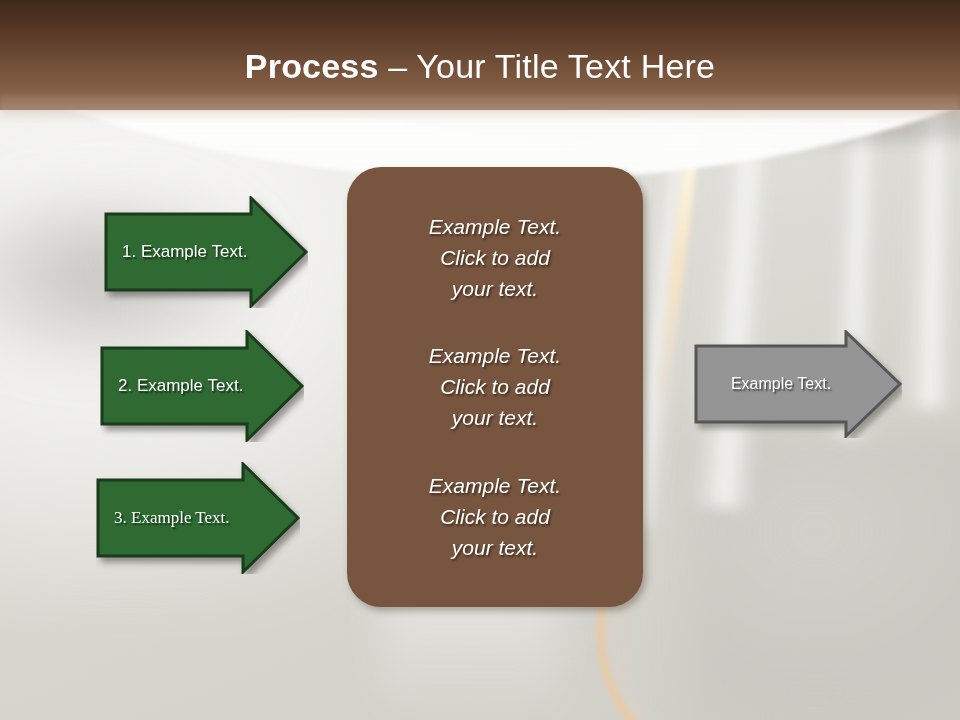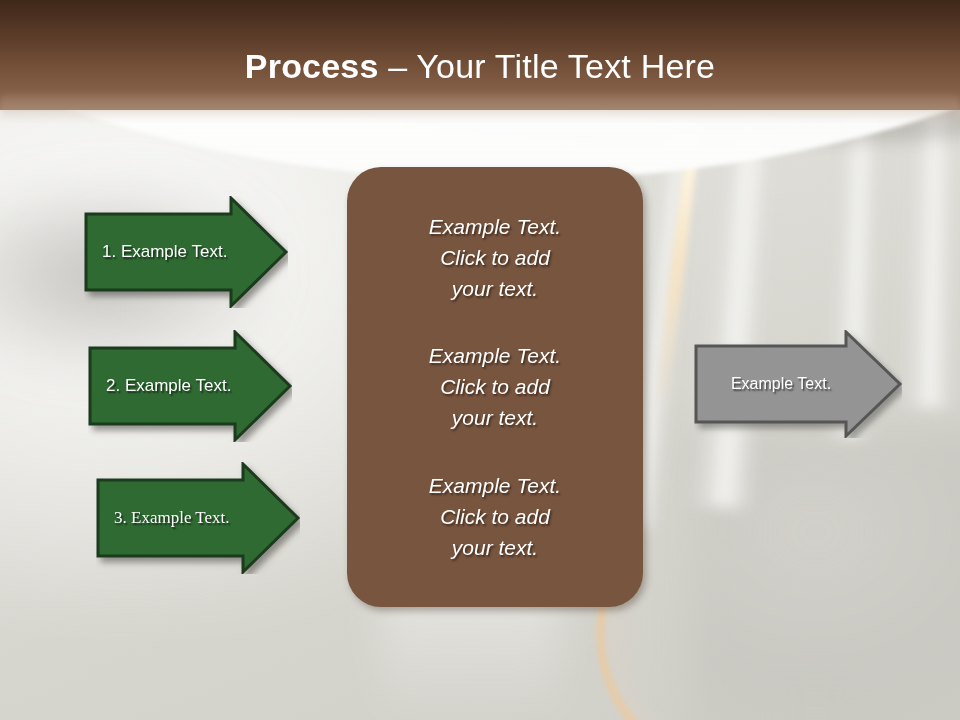--- a/index.html
+++ b/index.html
@@ -174,22 +174,22 @@
     position: relative;
     z-index: 2;
     color: #ffffff;
     font-size: 17px;
     line-height: 20px;
     text-shadow: 1.5px 1.5px 1.6px rgba(0,0,0,0.55);
     white-space: nowrap;
   }
   .arrow-green .arrow-label { padding-left: 18px; }
 
-  .arr1 { left: 84px; top: 196px;  width: 204px; height: 112px; }
-  .arr2 { left: 88px; top: 330px;  width: 204px; height: 112px; }
+  .arr1 { left: 104px; top: 196px;  width: 204px; height: 112px; }
+  .arr2 { left: 100px; top: 330px;  width: 204px; height: 112px; }
   .arr3 { left: 96px; top: 462px;  width: 204px; height: 112px; font-family: Liberation Serif, serif; }
 
   
   .arr-grey { left: 694px; top: 330px; width: 208px; height: 108px; }
   .arr-grey .arrow-label {
     width: 100%;
     text-align: center;
     padding-right: 34px;
     font-size: 16px;
   }

